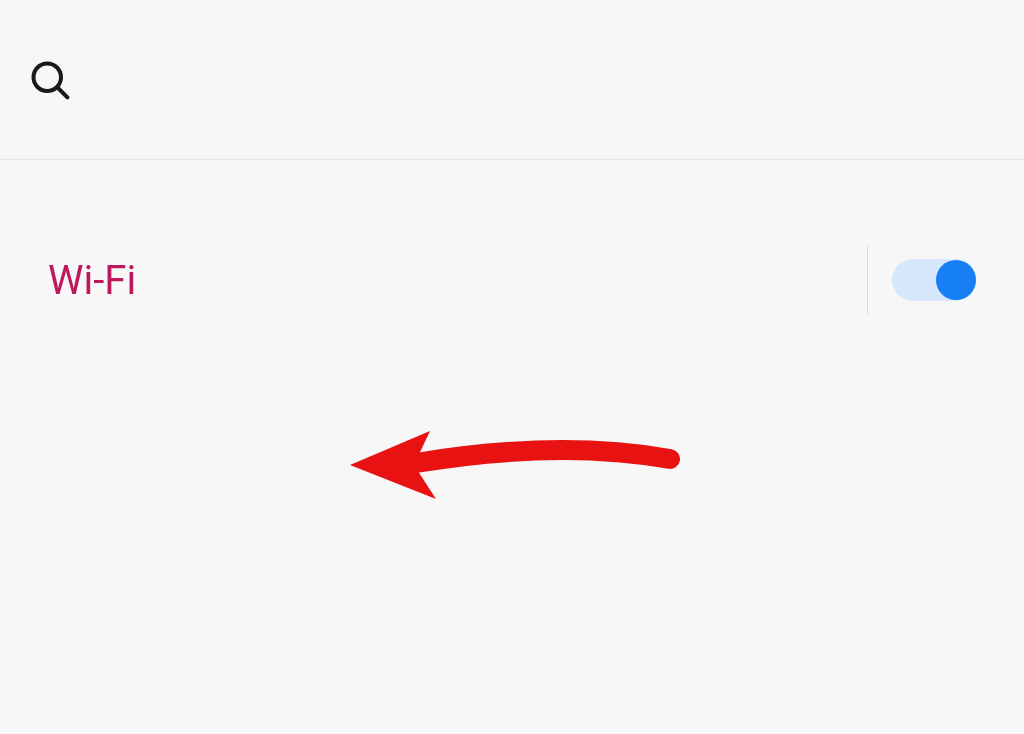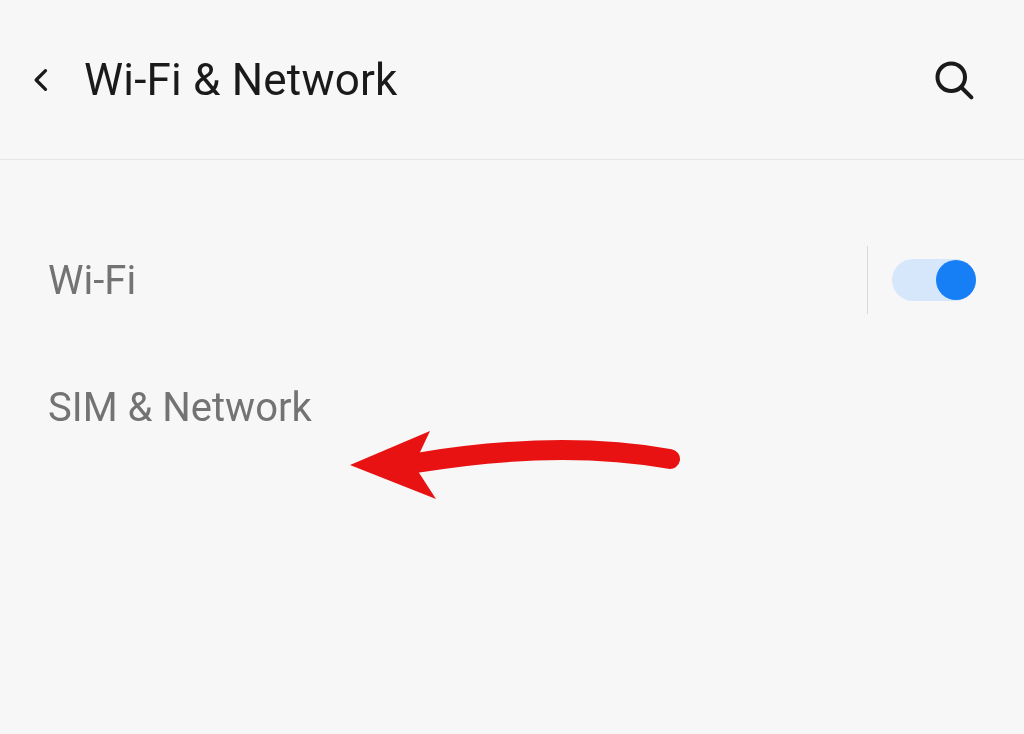--- a/index.html
+++ b/index.html
@@ -67,21 +67,21 @@
     margin-top: 10px;
   }
   .row-text {
     display: flex;
     flex-direction: column;
     gap: 6px;
   }
   .row-title {
     font-size: 40px;
     font-weight: 400;
-    color: #737373;
+    color: #be185d;
   }
   .row-sub {
     font-size: 34px;
     color: #8a8a8a;
   }
 
   .row-right {
     display: flex;
     align-items: center;
     gap: 24px;
@@ -116,28 +116,20 @@
     pointer-events: none;
   }
   .arrow-annotation svg {
     overflow: visible;
   }
 </style>
 </head>
 <body>
 
 <div class="header">
-  <div class="header-left">
-    <span class="back-chevron">
-      <svg viewBox="0 0 24 24" fill="none" stroke="#1a1a1a" stroke-width="2.8" stroke-linecap="round" stroke-linejoin="round">
-        <polyline points="15 4 7 12 15 20"></polyline>
-      </svg>
-    </span>
-    <span class="title">Wi-Fi &amp; Network</span>
-  </div>
   <span class="search-icon">
     <svg viewBox="0 0 24 24" fill="none" stroke="#1a1a1a" stroke-width="2.2" stroke-linecap="round">
       <circle cx="10.5" cy="10.5" r="7.5"></circle>
       <line x1="16.2" y1="16.2" x2="21.5" y2="21.5"></line>
     </svg>
   </span>
 </div>
 
 <div class="content">
 
@@ -146,25 +138,20 @@
       <span class="row-title">Wi-Fi</span>
     </div>
     <div class="row-right">
       <div class="vline"></div>
       <div class="toggle">
         <div class="knob"></div>
       </div>
     </div>
   </div>
 
-  <div class="row">
-    <div class="row-text">
-      <span class="row-title">SIM &amp; Network</span>
-    </div>
-  </div>
 
 
 </div>
 
 <div class="arrow-annotation">
   <svg width="330" height="100">
     <defs></defs>
 
     <path d="M 320 40 C 240 26, 150 30, 66 44" stroke="#e81212" stroke-width="20" fill="none" stroke-linecap="round"></path>
 

